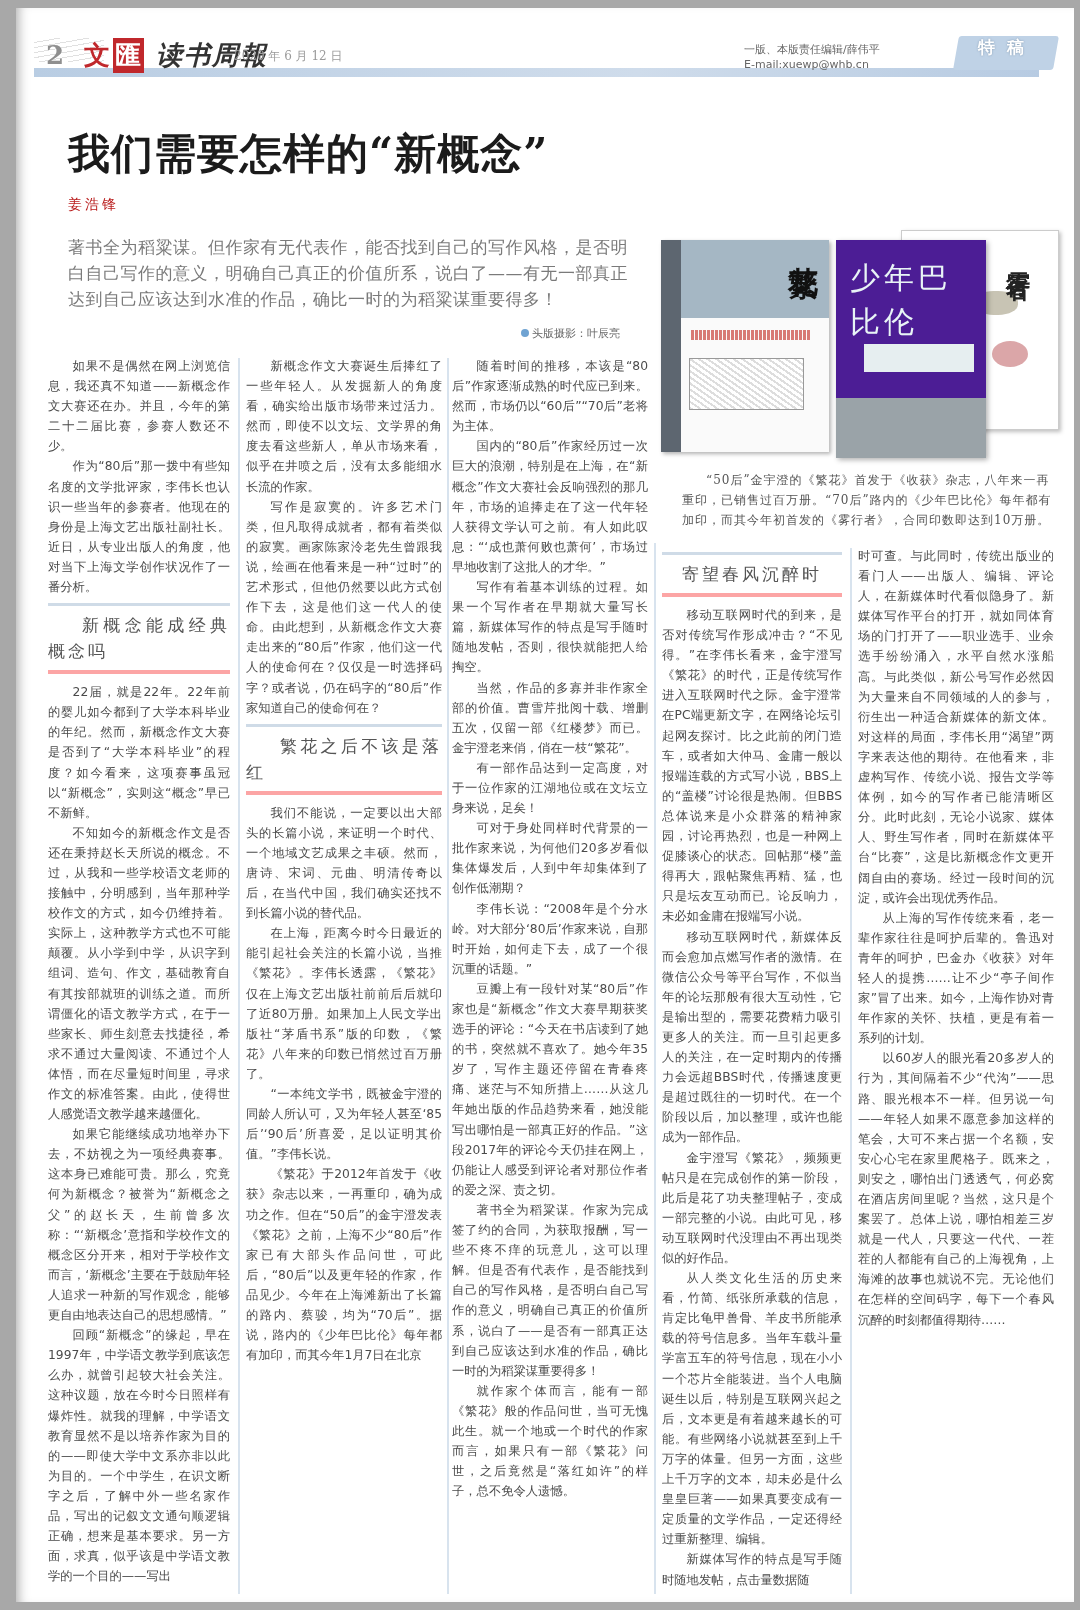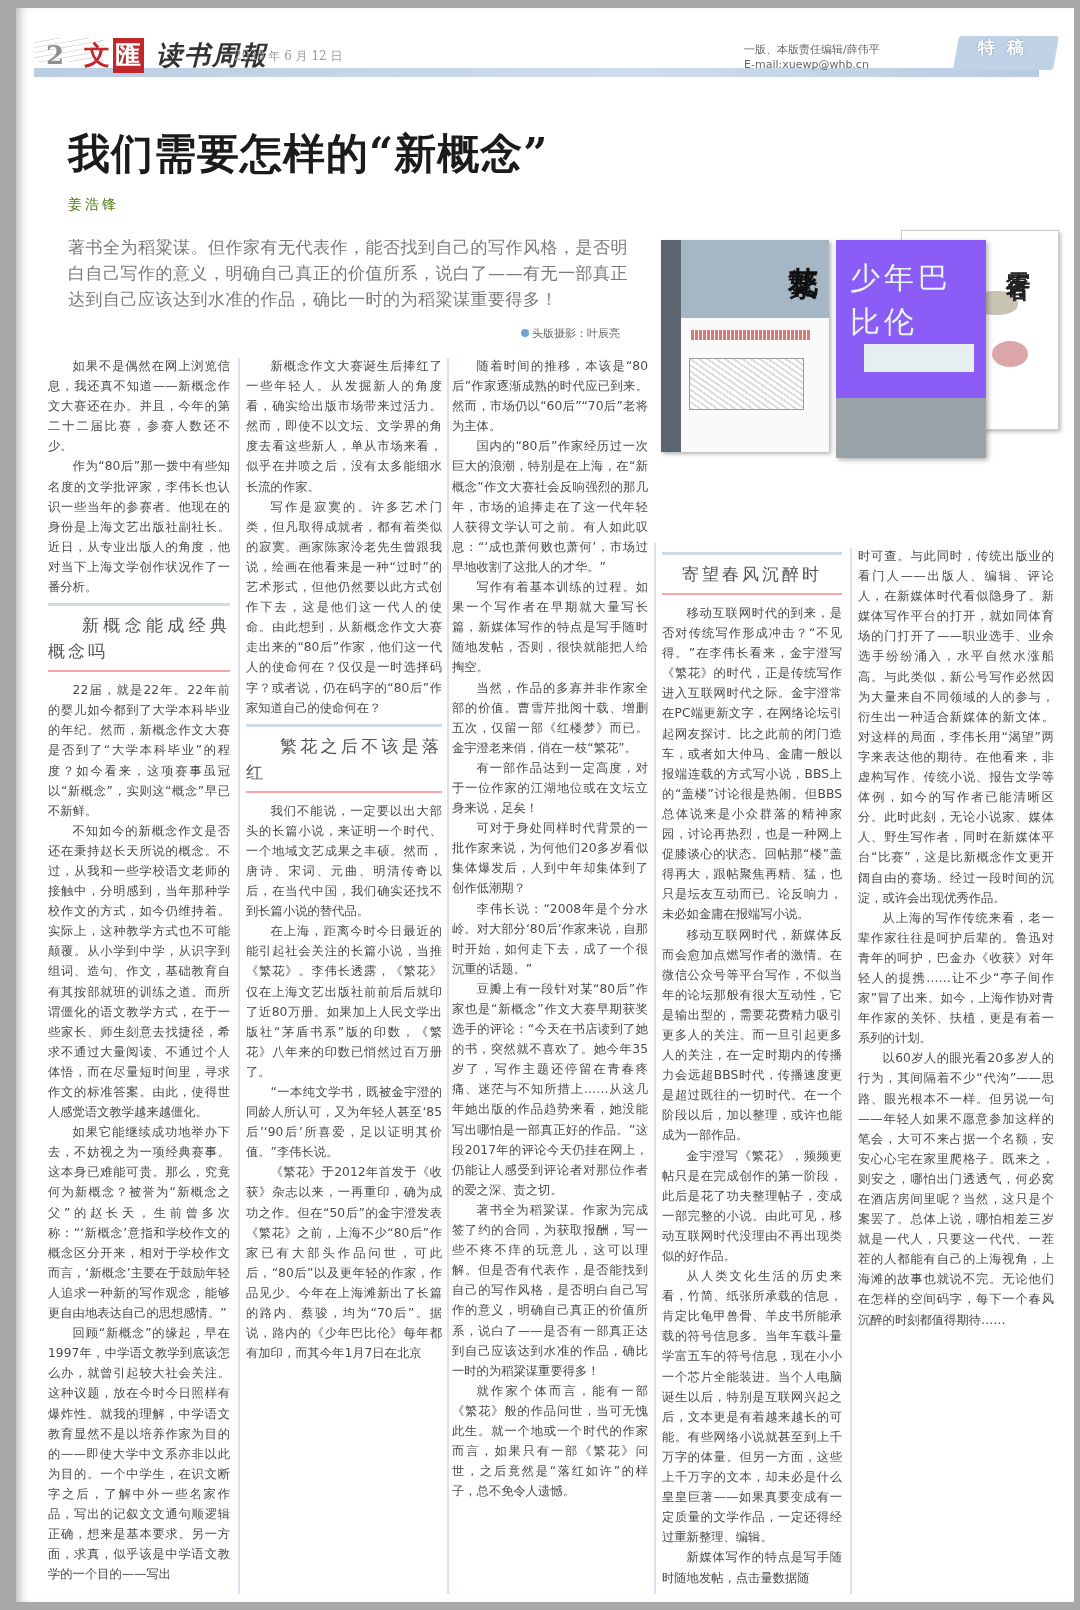--- a/index.html
+++ b/index.html
@@ -19,41 +19,41 @@
   .logo-a .box { display:inline-block; background:#c0282c; color:#fff; padding:0 2px; margin-left:2px; }
   .logo-b { position:absolute; left:122px; top:6px; font: bold 26px "DejaVu Serif", serif; color:#333; font-style:italic; letter-spacing:2px; }
   .mast-date { position:absolute; left:200px; top:16px; font: 12px "DejaVu Serif", serif; color:#9a9a9a; }
   .mast-editor { position:absolute; left:710px; top:10px; width:180px; text-align:left; font:11px "DejaVu Sans", sans-serif; color:#666; line-height:15px; }
   .mast-tag { position:absolute; left:922px; top:4px; width:100px; height:34px; background:#bfd2e6;
               transform:skewX(-10deg); border-radius:3px; }
   .mast-tag span { display:block; transform:skewX(10deg); text-align:center; line-height:34px;
                    font: bold 17px "DejaVu Sans", sans-serif; color:#fff; letter-spacing:12px; text-shadow:0 0 2px #7d95ad; }
   
   .headline { position:absolute; left:52px; top:118px; font: bold 42px "DejaVu Serif", serif; color:#1b1b1b; letter-spacing:1px; }
-  .byline { position:absolute; left:52px; top:188px; font: 14px "DejaVu Serif", serif; color:#4d7c0f; letter-spacing:3px; }
+  .byline { position:absolute; left:52px; top:188px; font: 14px "DejaVu Serif", serif; color:#b91c1c; letter-spacing:3px; }
   .lead { position:absolute; left:52px; top:226px; width:565px; font: 17px "DejaVu Sans", sans-serif; color:#7a7a7a; line-height:26px; letter-spacing:.5px; }
   .credit { position:absolute; left:505px; top:318px; font: 11px "DejaVu Serif", serif; color:#666; }
   .credit .dot { display:inline-block; width:8px; height:8px; border-radius:50%; background:#6fa3d2; margin-right:3px; vertical-align:0; }
   
   .col { position:absolute; font: 12.3px "DejaVu Sans", sans-serif; color:#4a4a4a; line-height:20.1px; text-align:justify; }
   .col p { text-indent:2em; }
   .col p.cont { text-indent:0; }
   .col-rule { position:absolute; width:2px; background:#d8e3ee; }
-  .sub { margin:6px 0 8px; border-top:3px solid #cfdbe7; border-bottom:2px solid #fca5a5; padding:6px 0 6px; }
+  .sub { margin:6px 0 8px; border-top:3px solid #cfdbe7; border-bottom:4px solid #fca5a5; padding:6px 0 6px; }
   .sub h3 { font: 17px "DejaVu Sans", sans-serif; color:#555; letter-spacing:3px; line-height:26px; font-weight:normal; }
   .sub h3.indent { text-indent:2em; }
   .sub.center h3 { text-align:center; }
   
   .books { position:absolute; left:645px; top:222px; width:400px; height:228px; }
   .book1 { position:absolute; left:0; top:10px; width:168px; height:212px; background:linear-gradient(90deg,#5d6670 0 12%,#a5b7c4 12%); box-shadow:2px 2px 4px rgba(0,0,0,.3); }
   .book1 .lower { position:absolute; left:20px; top:78px; width:148px; height:134px; background:#fafafa; }
   .book1 .ttl { position:absolute; right:6px; top:4px; font: bold 30px "DejaVu Serif", serif; color:#111; writing-mode:vertical-rl; letter-spacing:-2px; }
   .book1 .red { position:absolute; left:30px; top:90px; width:120px; height:10px; background:repeating-linear-gradient(90deg,#c9423b 0 3px,transparent 3px 4px); opacity:.7; }
   .book1 .sketch { position:absolute; left:28px; top:118px; width:115px; height:52px; border:1px solid #999; background:repeating-linear-gradient(35deg,#ddd 0 2px,#fff 2px 5px); }
-  .book2 { position:absolute; left:175px; top:10px; width:150px; height:218px; background:#8b5cf6; box-shadow:2px 2px 5px rgba(0,0,0,.3); }
+  .book2 { position:absolute; left:175px; top:10px; width:150px; height:218px; background:#4c1d95; box-shadow:2px 2px 5px rgba(0,0,0,.3); }
   .book2 .ttl { position:absolute; left:14px; top:16px; font: 30px "DejaVu Serif", serif; color:#e8f4f6; line-height:44px; width:110px; letter-spacing:4px; }
   .book2 .strip { position:absolute; left:28px; top:104px; width:110px; height:28px; background:#e6eef0; }
   .book2 .lower { position:absolute; left:0; top:158px; width:150px; height:60px; background:#9aa3a8; }
   .book3 { position:absolute; left:240px; top:0; width:158px; height:200px; background:#fff; border:1px solid #ccc; box-shadow:2px 2px 4px rgba(0,0,0,.25); }
   .book3 .ttl { position:absolute; right:24px; top:22px; font: bold 24px "DejaVu Serif", serif; color:#222; writing-mode:vertical-rl; letter-spacing:2px; }
   .book3 .blot { position:absolute; right:30px; top:110px; width:36px; height:26px; background:#dba6a8; border-radius:50%; }
   .book3 .blot2 { position:absolute; right:40px; top:60px; width:44px; height:24px; background:#c8c4b4; border-radius:45%; }
   .caption { position:absolute; left:666px; top:462px; width:378px; font: 12px "DejaVu Serif", serif; color:#555; line-height:20px; text-indent:2em; letter-spacing:1px; }
 </style>
 </head>
@@ -94,20 +94,21 @@
         <div class="red"></div>
         <div class="sketch"></div>
         <div class="ttl">繁花</div>
       </div>
       <div class="book2">
         <div class="ttl">少年巴比伦</div>
         <div class="strip"></div>
         <div class="lower"></div>
       </div>
     </div>
+    <div class="caption">“50后”金宇澄的《繁花》首发于《收获》杂志，八年来一再重印，已销售过百万册。“70后”路内的《少年巴比伦》每年都有加印，而其今年初首发的《雾行者》，合同印数即达到10万册。</div>
 
     <div class="col" style="left:32px; top:348px; width:182px;">
       <p>如果不是偶然在网上浏览信息，我还真不知道——新概念作文大赛还在办。并且，今年的第二十二届比赛，参赛人数还不少。</p>
       <p>作为“80后”那一拨中有些知名度的文学批评家，李伟长也认识一些当年的参赛者。他现在的身份是上海文艺出版社副社长。近日，从专业出版人的角度，他对当下上海文学创作状况作了一番分析。</p>
       <div class="sub">
           <h3 class="indent">新概念能成经典概念吗</h3>
         </div>
       <p>22届，就是22年。22年前的婴儿如今都到了大学本科毕业的年纪。然而，新概念作文大赛是否到了“大学本科毕业”的程度？如今看来，这项赛事虽冠以“新概念”，实则这“概念”早已不新鲜。</p>
       <p>不知如今的新概念作文是否还在秉持赵长天所说的概念。不过，从我和一些学校语文老师的接触中，分明感到，当年那种学校作文的方式，如今仍维持着。实际上，这种教学方式也不可能颠覆。从小学到中学，从识字到组词、造句、作文，基础教育自有其按部就班的训练之道。而所谓僵化的语文教学方式，在于一些家长、师生刻意去找捷径，希求不通过大量阅读、不通过个人体悟，而在尽量短时间里，寻求作文的标准答案。由此，使得世人感觉语文教学越来越僵化。</p>
       <p>如果它能继续成功地举办下去，不妨视之为一项经典赛事。这本身已难能可贵。那么，究竟何为新概念？被誉为“新概念之父”的赵长天，生前曾多次称：“‘新概念’意指和学校作文的概念区分开来，相对于学校作文而言，‘新概念’主要在于鼓励年轻人追求一种新的写作观念，能够更自由地表达自己的思想感情。”</p>

